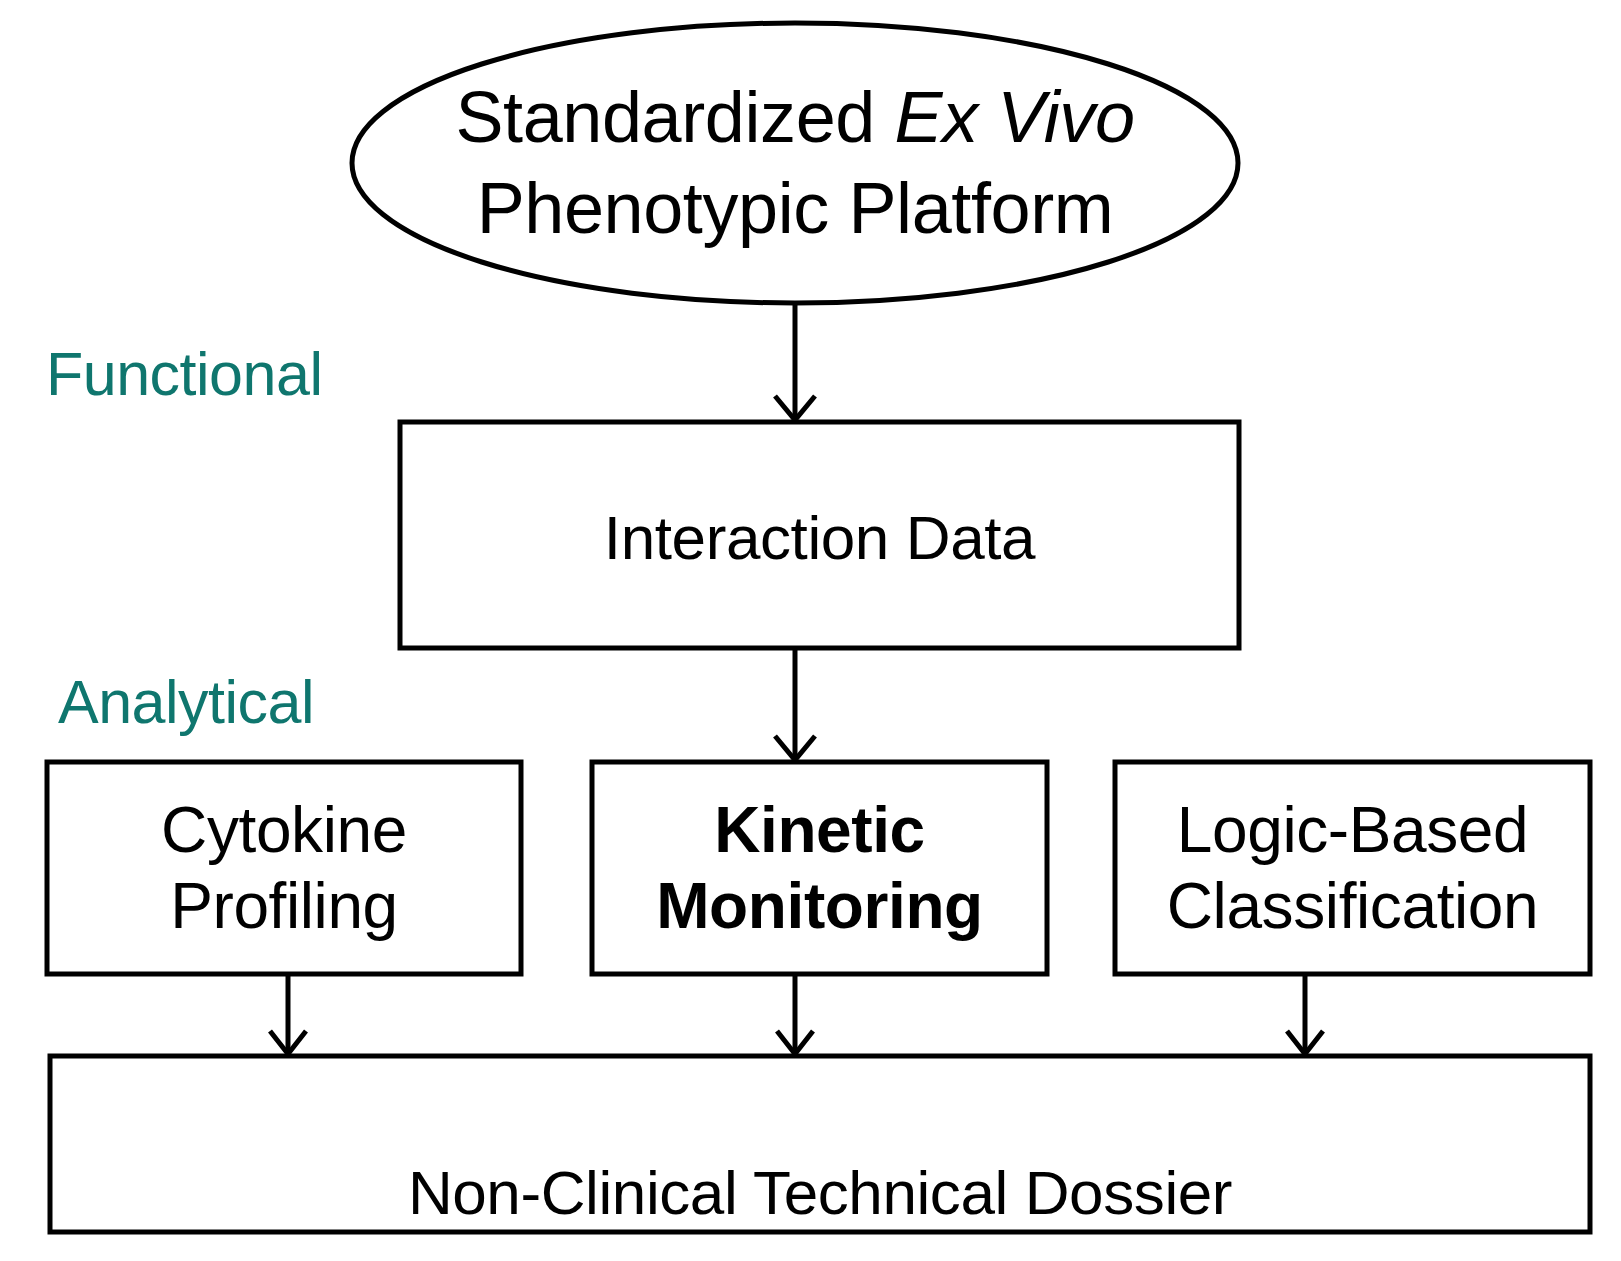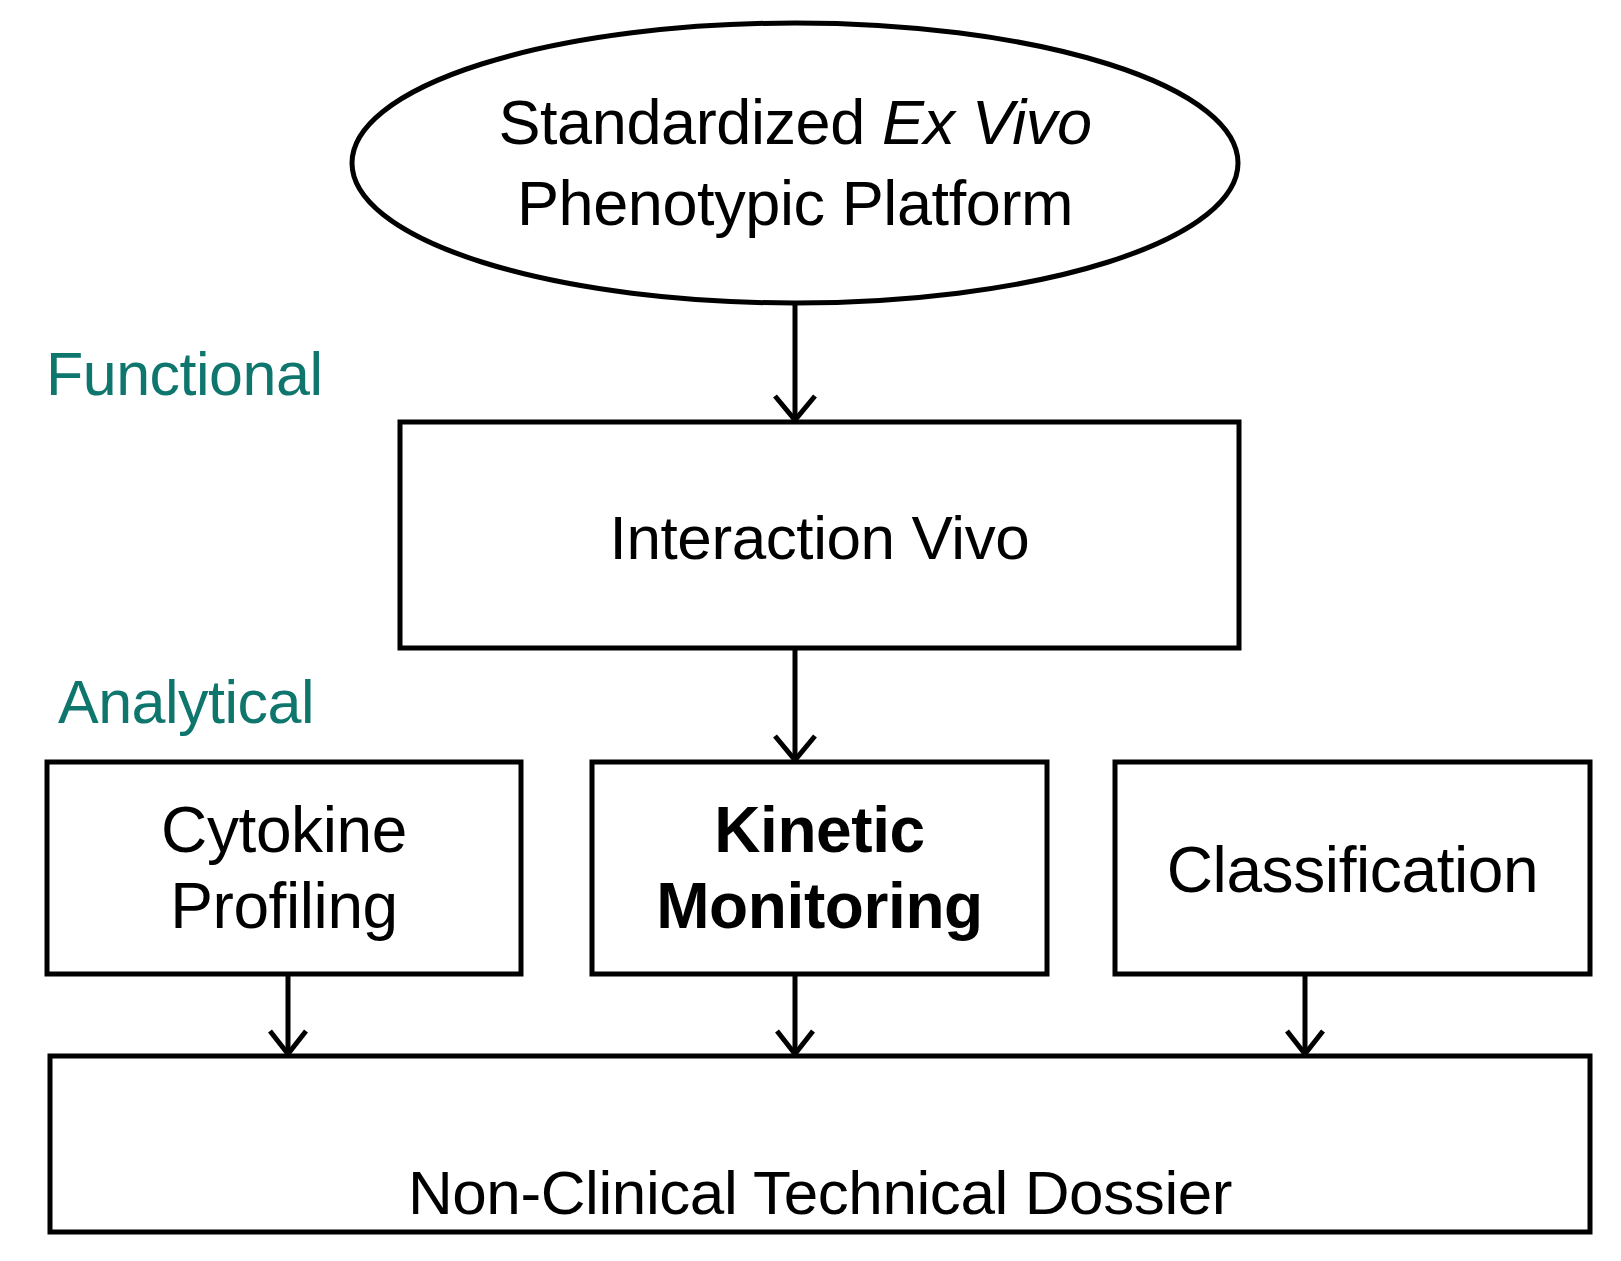--- a/index.html
+++ b/index.html
@@ -63,21 +63,21 @@
     line-height: 1;
     letter-spacing: -0.5px;
     white-space: nowrap;
   }
   
   #ellipse-label {
     left: 352px;
     top: 23px;
     width: 886px;
     height: 280px;
-    font-size: 63px;
+    font-size: 72px;
   }
   #ellipse-label .line2 { margin-top: 10px; }
   .ital { font-style: italic; }
 
   
   #box1-label {
     left: 400px;
     top: 422px;
     width: 839px;
     height: 226px;
@@ -148,34 +148,35 @@
   <div class="tier-label" id="label-functional">Functional</div>
 
   <div class="tier-label" id="label-analytical">Analytical</div>
 
   <div class="node-text" id="ellipse-label">
     <div class="line1"><span>Standardized </span><span class="ital">Ex Vivo</span></div>
     <div class="line2">Phenotypic Platform</div>
   </div>
 
   <div class="node-text" id="box1-label">
-    <div class="line2">Interaction Vivo</div>
+    <div class="line2">Interaction Data</div>
   </div>
 
   <div class="node-text row2-label" id="box2-label">
     <div class="line1">Cytokine</div>
     <div class="line2">Profiling</div>
   </div>
 
   <div class="node-text row2-label" id="box3-label">
     <div class="line1">Kinetic</div>
     <div class="line2">Monitoring</div>
   </div>
 
   <div class="node-text row2-label" id="box4-label">
+    <div class="line1">Logic-Based</div>
     <div class="line2">Classification</div>
   </div>
 
   <div class="node-text" id="box5-label">
     <div class="line1">Non-Clinical Technical Dossier</div>
   </div>
 
 </div>
 
 </body></html>

